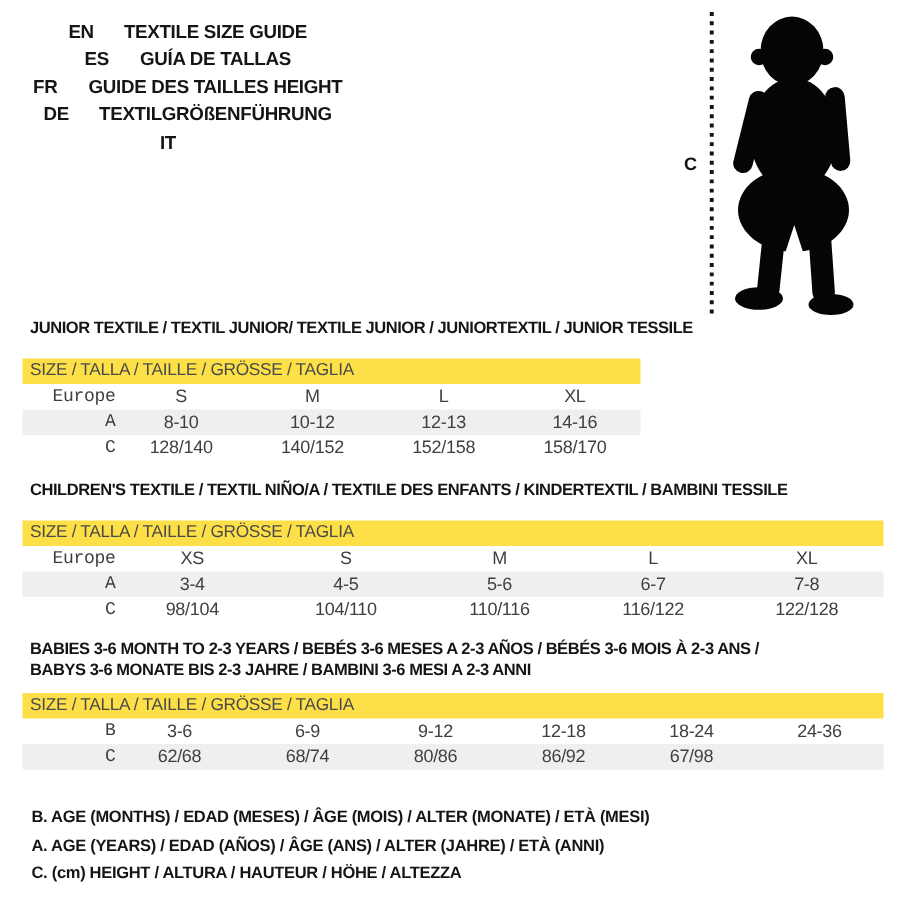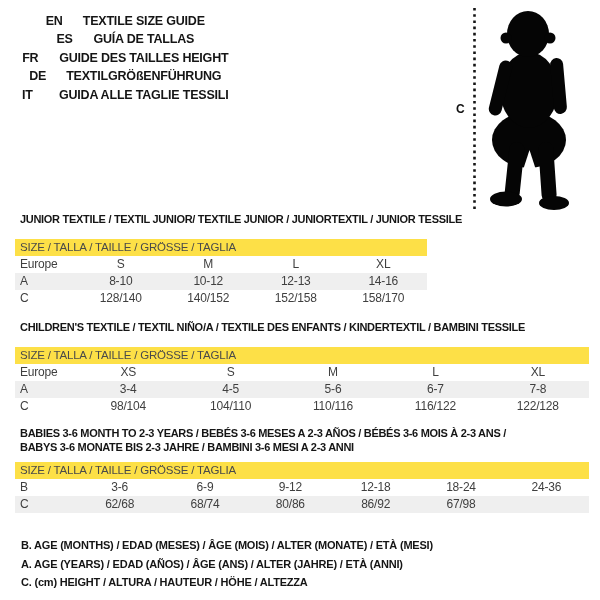--- a/index.html
+++ b/index.html
@@ -24,21 +24,21 @@
   .sec-t1 { top:212px; width:412px; }
   .sec-t2 { top:320px; width:574px; }
   .sec-t3 { top:426px; width:574px; }
   .section-title { margin:0 0 13px 5px; font-size:11px; font-weight:bold; letter-spacing:-0.3px; line-height:14px; color:#151515; white-space:nowrap; }
   .section-title.two-line { margin-bottom:8px; white-space:normal; }
   .size-header { height:17px; line-height:17px; background:#fde047; color:#4a4a4a; font-size:11.5px; letter-spacing:-0.2px; padding-left:5px; }
   .trow { display:grid; height:17px; line-height:17px; font-size:12px; letter-spacing:-0.2px; color:#3f3f3f; }
   .cols4 { grid-template-columns:62px repeat(4,1fr); }
   .cols5 { grid-template-columns:62px repeat(5,1fr); }
   .cols6 { grid-template-columns:62px repeat(6,1fr); }
-  .trow .lbl { padding-left:5px; text-align:left; }
+  .trow .lbl { padding-left:5px; text-align:right;font-family:Liberation Mono, monospace; }
   .trow .val { text-align:center; }
   .alt { background:#efefef; }
 
   
   .legend { position:absolute; left:21px; top:536px; }
   .legend-line { font-size:11px; font-weight:bold; letter-spacing:-0.2px; line-height:18.5px; color:#151515; white-space:nowrap; }
 </style>
 </head>
 <body>
 
@@ -56,21 +56,20 @@
     <div class="lang-row">
       <span class="lang-code">FR</span>
       <span class="lang-title">GUIDE DES TAILLES HEIGHT</span>
     </div>
     <div class="lang-row">
       <span class="lang-code">DE</span>
       <span class="lang-title">TEXTILGRÖßENFÜHRUNG</span>
     </div>
     <div class="lang-row">
       <span class="lang-code">IT</span>
-      <span class="lang-title">GUIDA ALLE TAGLIE TESSILI</span>
     </div>
   </div>
 
   <div class="figure">
     <span class="height-label">C</span>
     <svg width="145" height="212" viewBox="0 0 145 212" aria-hidden="true">
       <line x1="19.5" y1="6" x2="19.5" y2="207" stroke="#141414" stroke-width="2.6" stroke-dasharray="2.6 3.6"></line>
       <g fill="#050505">
         <ellipse cx="74" cy="138" rx="37" ry="28"></ellipse>
         <ellipse cx="74" cy="88" rx="29" ry="38"></ellipse>

